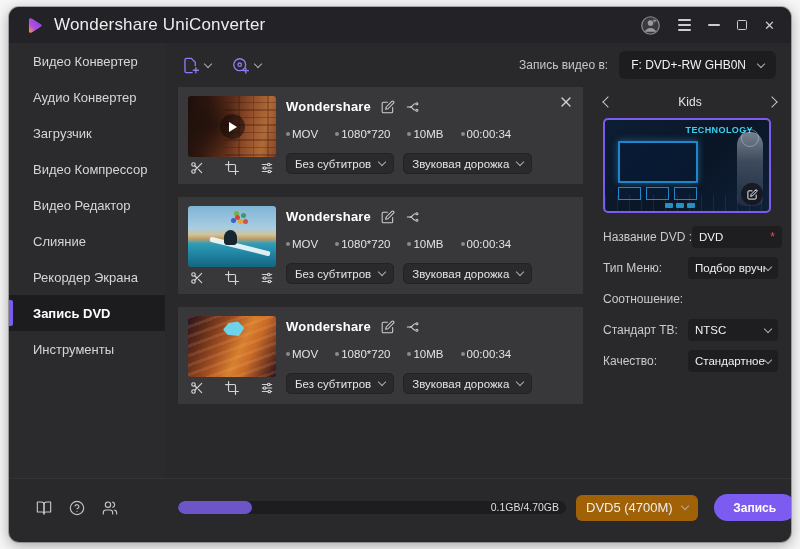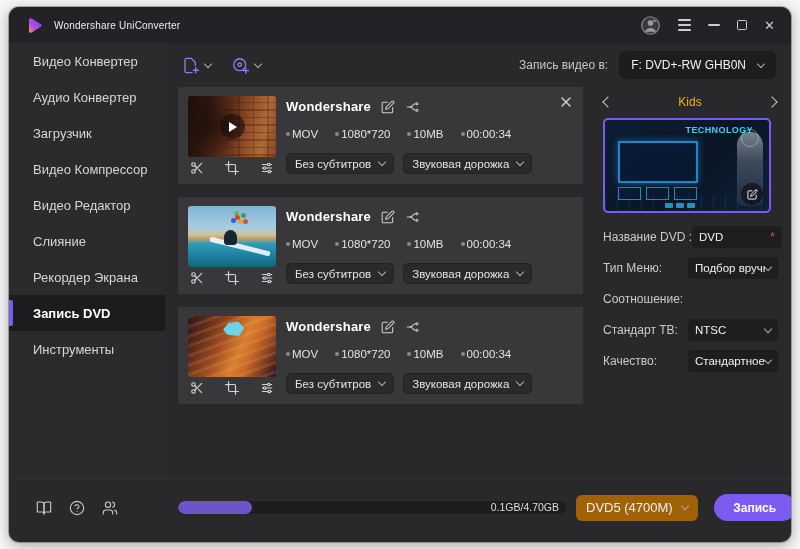--- a/index.html
+++ b/index.html
@@ -6,21 +6,21 @@
   html,body { width:800px; height:549px; background:#f6f6f6; font-family:"Liberation Sans","DejaVu Sans",sans-serif; overflow:hidden; }
 
   .window { position:absolute; left:9px; top:7px; width:782px; height:535px;
     background:#29292c; border-radius:10px; overflow:hidden;
     box-shadow:0 3px 14px rgba(0,0,0,.35), 0 0 0 1px rgba(0,0,0,.25);
     display:flex; flex-direction:column; }
 
   
   .titlebar { height:36px; flex:none; background:#232327; display:flex; align-items:center; padding:0 16px; }
   .logo { width:19px; height:19px; flex:none; }
-  .app-title { color:#ededee; font-size:10px; margin-left:10px; letter-spacing:.2px; }
+  .app-title { color:#ededee; font-size:17px; margin-left:10px; letter-spacing:.2px; }
   .tb-right { margin-left:auto; display:flex; align-items:center; gap:17px; }
   .avatar { width:21px; height:21px; }
   .menu-lines { display:flex; flex-direction:column; gap:3.5px; }
   .menu-lines i { display:block; width:13px; height:1.6px; background:#cdcdcf; border-radius:1px; }
   .win-min { width:12px; height:1.6px; background:#cdcdcf; border-radius:1px; }
   .win-max { width:10px; height:10px; border:1.6px solid #cdcdcf; border-radius:1.5px; }
   .win-close { color:#cdcdcf; font-size:13px; line-height:13px; font-family:"DejaVu Sans",sans-serif; }
 
   
   .body-row { flex:1; display:flex; min-height:0; }
@@ -75,21 +75,21 @@
   .meta-item { display:flex; align-items:center; gap:2px; }
   .meta-dot { width:4px; height:4px; border-radius:50%; background:#8a8a8e; flex:none; }
   .pill-row { margin-top:13px; display:flex; gap:9px; }
   .pill { height:21px; background:#2a2a2d; border:1px solid #222224; border-radius:5px; display:inline-flex;
       align-items:center; gap:8px; padding:0 8px; color:#e4e4e6; font-size:11.5px; cursor:pointer; }
   .card-close { position:absolute; right:12px; top:10px; cursor:pointer; line-height:0; }
 
   
   .panel { width:190px; margin-left:12px; flex:none; }
   .panel-nav { height:18px; margin-top:6px; display:flex; align-items:center; justify-content:space-between; padding:0 9px; }
-  .template-name { color:#eab308; font-size:12px; }
+  .template-name { color:#e5e5e5; font-size:12px; }
   .preview { margin-top:7px; margin-left:8px; width:168px; height:95px; border:2px solid #7c5cf0; border-radius:5px;
       position:relative; overflow:hidden;
       background:linear-gradient(135deg,#0d1e33 0%,#0a1626 55%,#10203a 100%); }
   .preview::after { content:""; position:absolute; left:0; right:0; bottom:0; height:16px;
       background:repeating-linear-gradient(90deg, rgba(50,140,220,.25) 0 1px, transparent 1px 12px); opacity:.6; }
   .preview-title { position:absolute; top:5px; right:16px; color:#3ad2f2; font-size:9px; font-weight:bold; letter-spacing:.4px; }
   .tv-rect { position:absolute; left:13px; top:21px; width:80px; height:42px; border:2px solid #1f86c9;
       background:rgba(8,28,58,.55); box-shadow:0 0 7px rgba(40,150,220,.55); border-radius:1px; }
   .mini-rects { position:absolute; left:13px; top:67px; display:flex; gap:5px; }
   .mini-rects i { display:block; width:23px; height:13px; border:1px solid #1f86c9; background:rgba(8,28,58,.5); }

